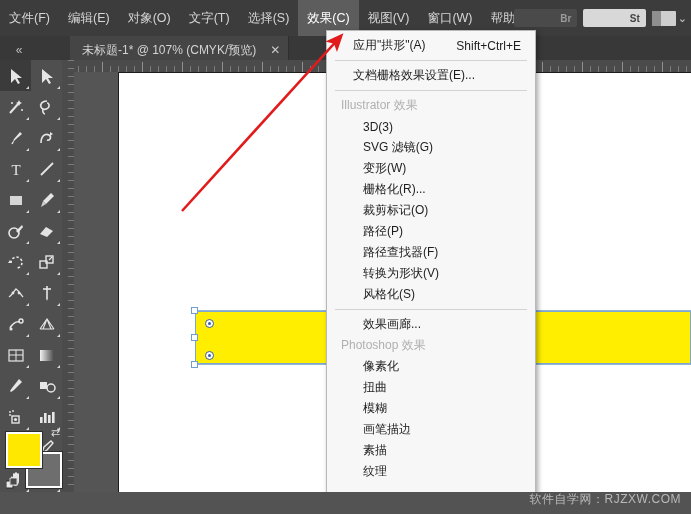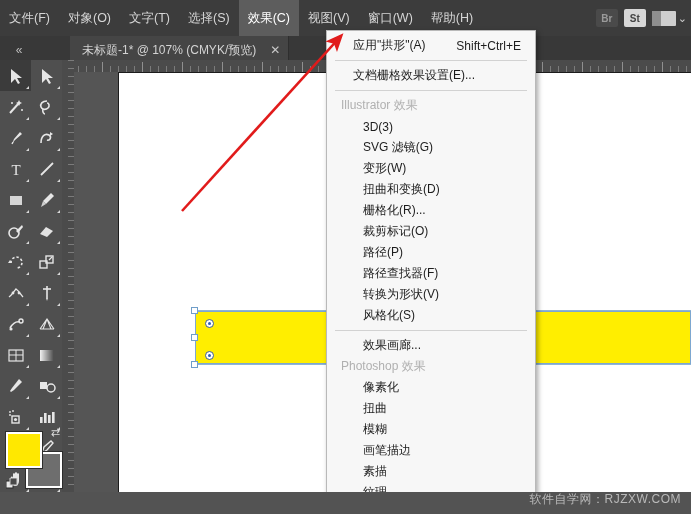--- a/index.html
+++ b/index.html
@@ -24,21 +24,21 @@
   }
   .menu-item{
     height:36px;display:flex;align-items:center;padding:0 9px;
     color:#d6d6d6;font-size:12.5px;white-space:nowrap;cursor:default;
   }
   .menu-item.active{background:#5d5d5d;color:#ffffff;}
   .topright{position:absolute;right:4px;top:0;height:36px;display:flex;align-items:center;gap:6px;}
   .tr-btn{
     width:22px;height:18px;border-radius:2px;background:#4a4a4a;
     display:flex;align-items:center;justify-content:center;
-    color:#9a9a9a;font-size:10px;font-weight:bold;
+    color:#9a9a9a;font-size:10px;font-weight:bold;padding-left:41px;
   }
   .tr-btn.st{background:#d8d8d8;color:#444;}
   .tr-arrange{width:24px;height:15px;background:#cfcfcf;position:relative;border-radius:1px;}
   .tr-arrange::before{content:"";position:absolute;left:0;top:0;width:9px;height:15px;background:#8f8f8f;}
   .tr-chev{color:#cfcfcf;font-size:11px;margin-left:2px;}
 
   
   .tabbar{
     position:absolute;left:0;top:36px;width:691px;height:28px;background:#383838;
   }
@@ -149,20 +149,21 @@
   .bottom-strip{position:absolute;left:0;bottom:0;width:691px;height:22px;background:#535353;z-index:65;}
 </style>
 </head>
 <body>
 
 <div id="app">
 
   <div class="menubar">
     <div id="menu-items" style="display:flex;">
         <div class="menu-item">文件(F)</div>
+        <div class="menu-item">编辑(E)</div>
         <div class="menu-item">对象(O)</div>
         <div class="menu-item">文字(T)</div>
         <div class="menu-item">选择(S)</div>
         <div class="menu-item active">效果(C)</div>
         <div class="menu-item">视图(V)</div>
         <div class="menu-item">窗口(W)</div>
         <div class="menu-item">帮助(H)</div>
       </div>
     <div class="topright">
       <div class="tr-btn">Br</div>
@@ -578,23 +579,20 @@
       <div class="mrow sub">
         <span>3D(3)</span>
       </div>
       <div class="mrow sub">
         <span>SVG 滤镜(G)</span>
       </div>
       <div class="mrow sub">
         <span>变形(W)</span>
       </div>
       <div class="mrow sub">
-        <span>扭曲和变换(D)</span>
-      </div>
-      <div class="mrow sub">
         <span>栅格化(R)...</span>
       </div>
       <div class="mrow sub">
         <span>裁剪标记(O)</span>
       </div>
       <div class="mrow sub">
         <span>路径(P)</span>
       </div>
       <div class="mrow sub">
         <span>路径查找器(F)</span>

